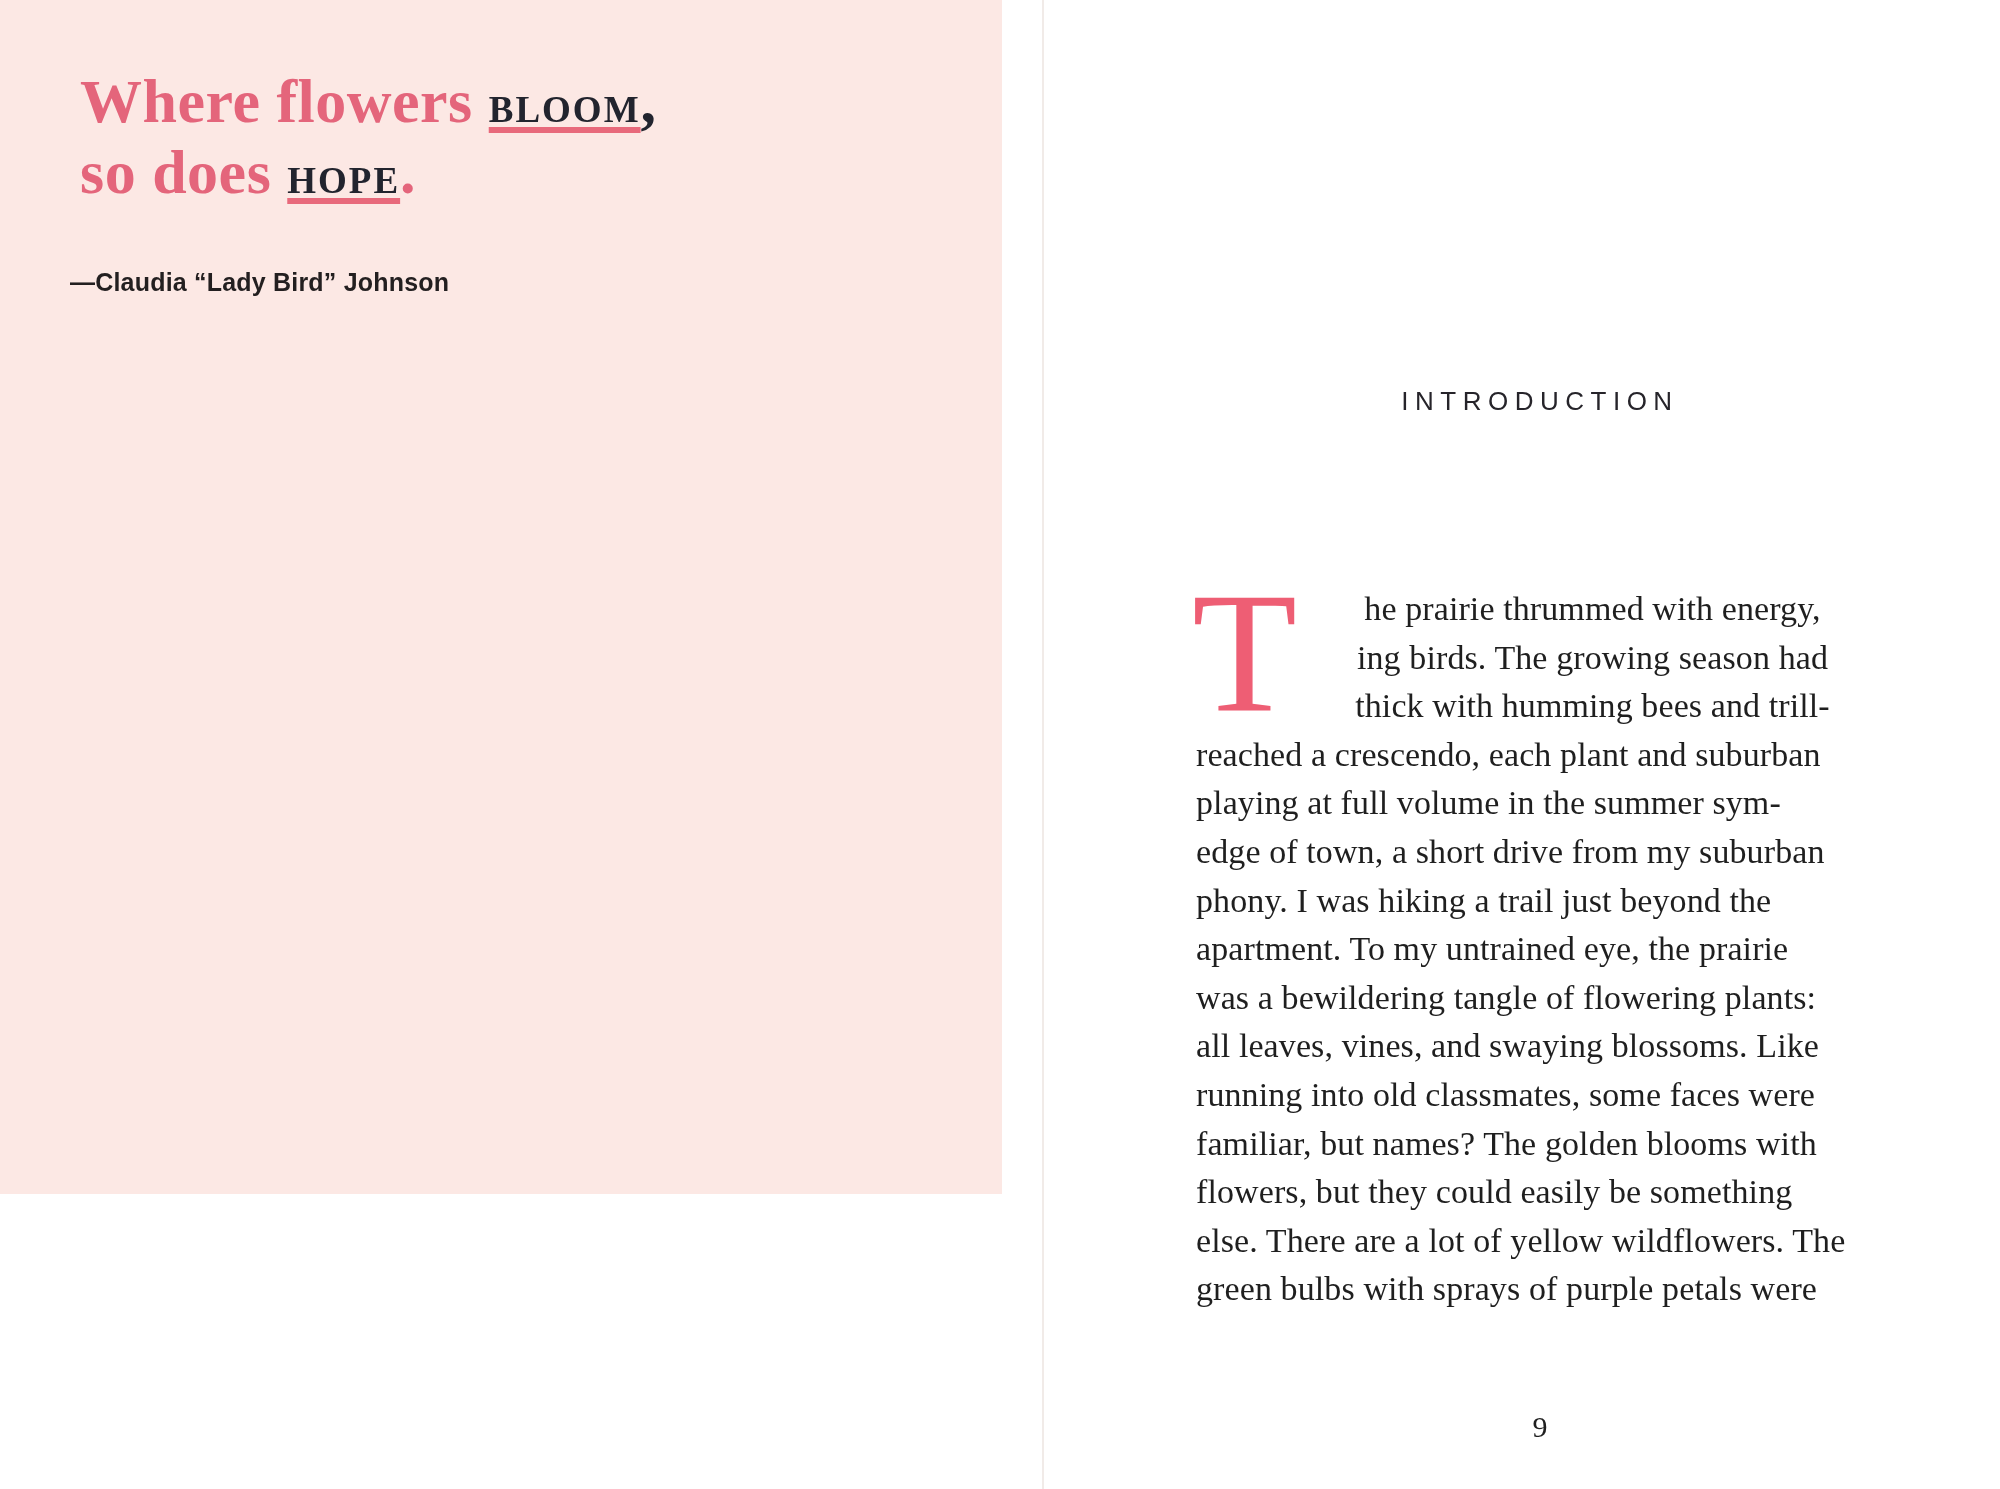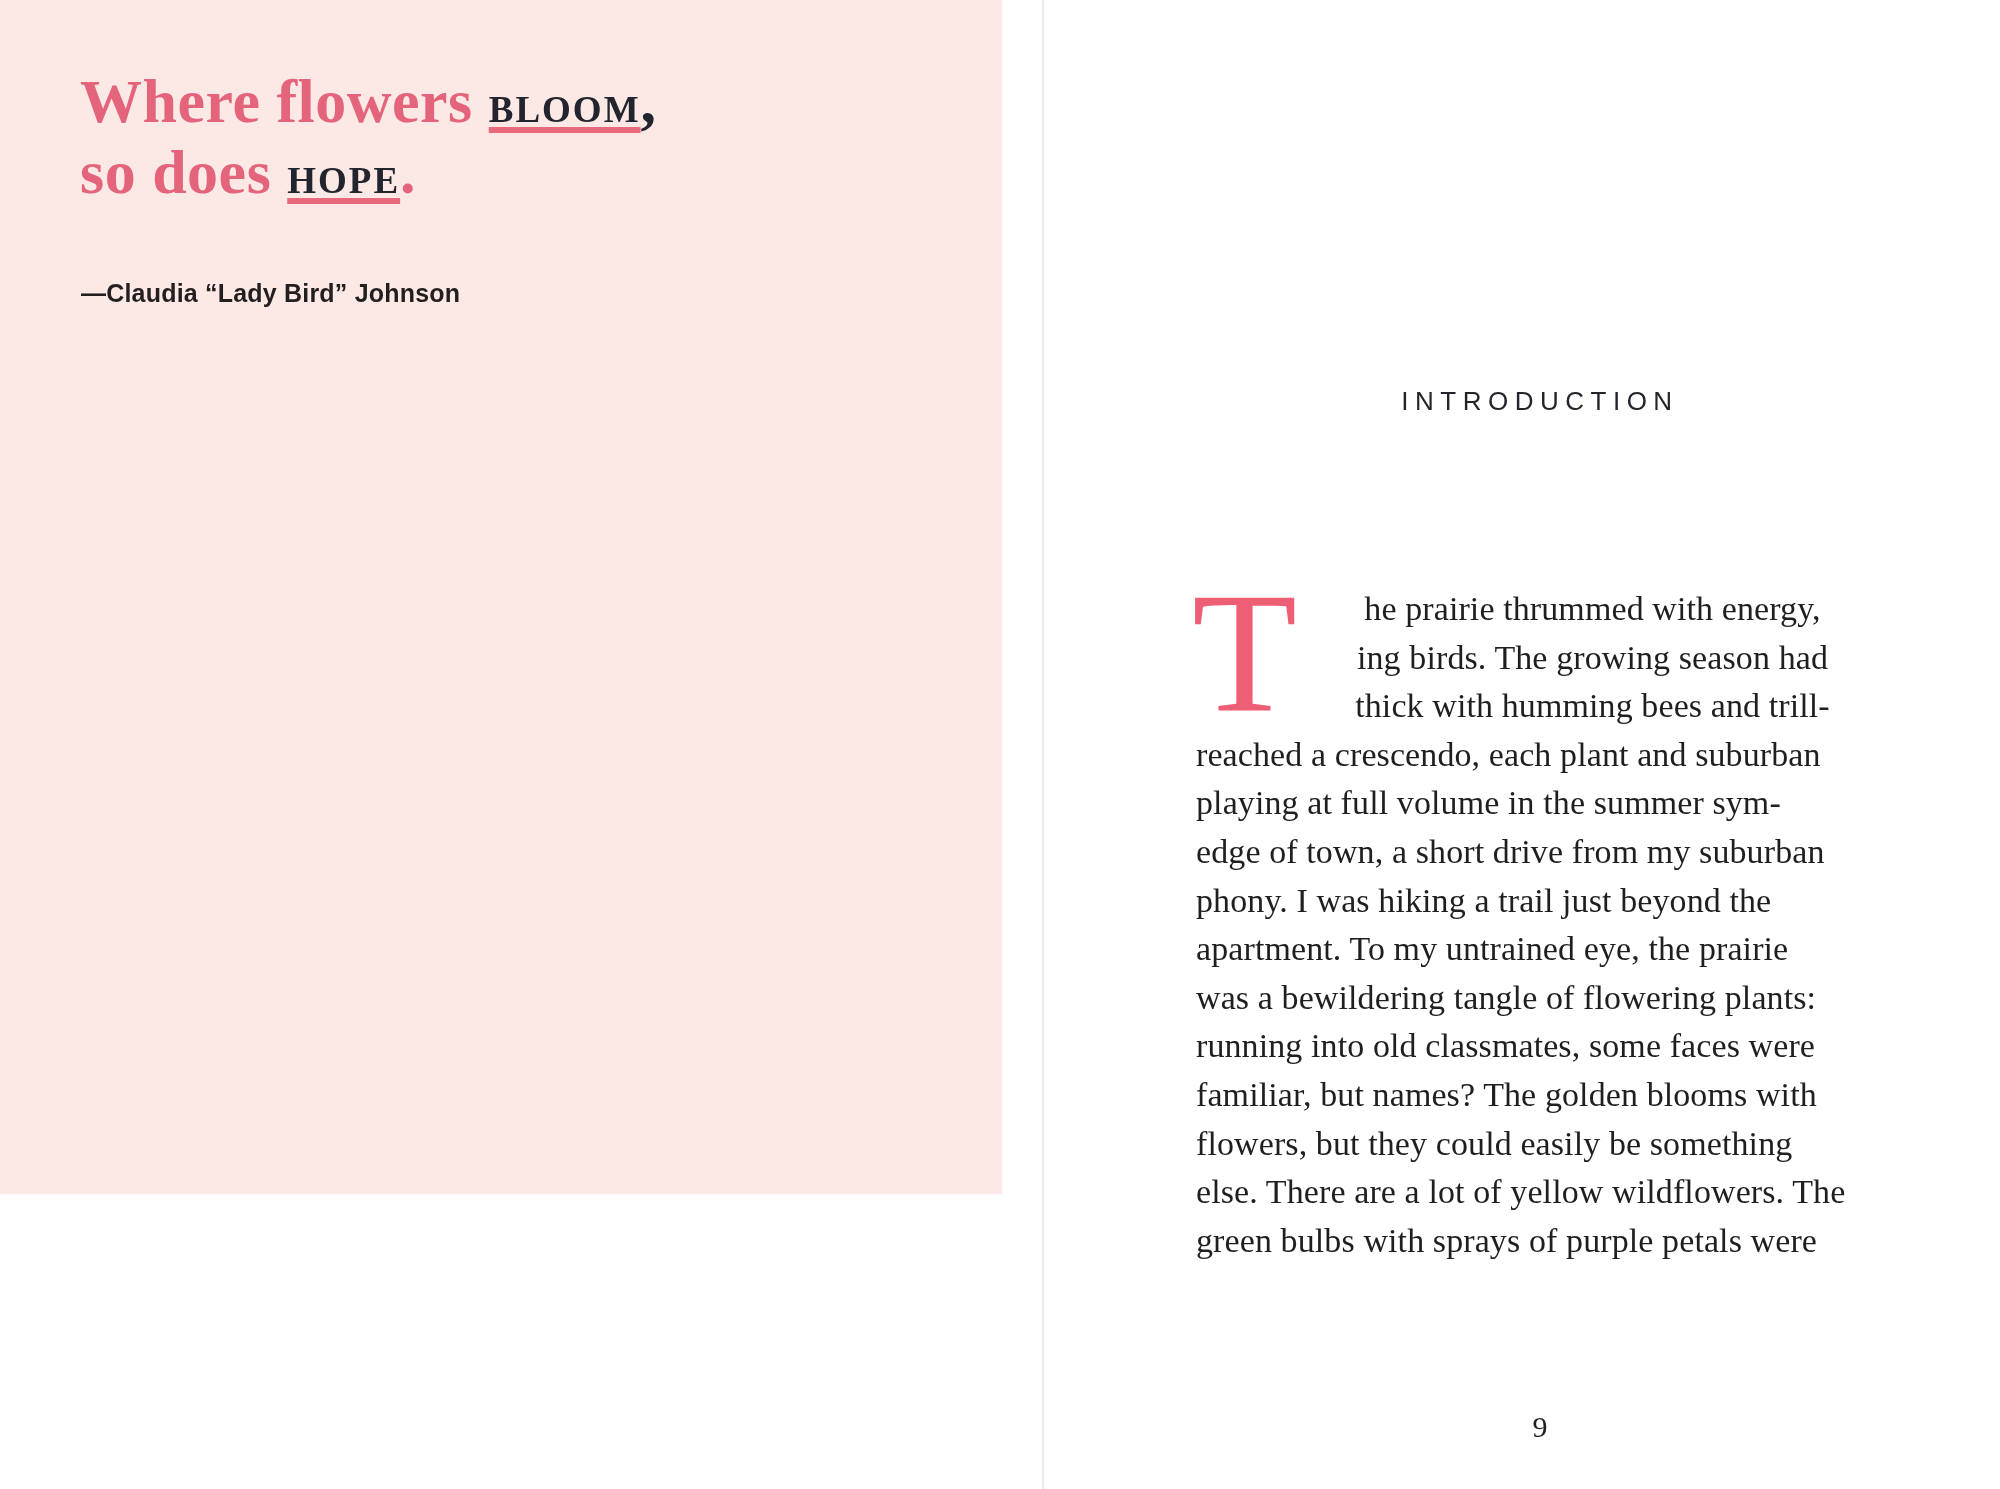--- a/index.html
+++ b/index.html
@@ -43,21 +43,21 @@
     letter-spacing: 2px;
     text-decoration: underline;
     text-decoration-color: var(--underline-pink, #e8697b);
     text-decoration-thickness: 6px;
     text-underline-offset: 5px;
   }
   .attribution {
     position: absolute;
     left: 70px;
     top: 268px;
-    margin: 11px;
+    margin: 0;
     font-family: "Liberation Sans", sans-serif;
     font-size: 25px;
     font-weight: 600;
     color: var(--attrib-text, #231f20);
     letter-spacing: 0.2px;
   }
 
   
   .right-page {
     position: absolute;
@@ -137,20 +137,21 @@
       <div>
           <div class="body-line">he prairie thrummed with energy,</div>
           <div class="body-line">ing birds. The growing season had</div>
           <div class="body-line">thick with humming bees and trill-</div>
           <div class="body-line">reached a crescendo, each plant and suburban</div>
           <div class="body-line">playing at full volume in the summer sym-</div>
           <div class="body-line">edge of town, a short drive from my suburban</div>
           <div class="body-line">phony. I was hiking a trail just beyond the</div>
           <div class="body-line">apartment. To my untrained eye, the prairie</div>
           <div class="body-line">was a bewildering tangle of flowering plants:</div>
+          <div class="body-line">all leaves, vines, and swaying blossoms. Like</div>
           <div class="body-line">running into old classmates, some faces were</div>
           <div class="body-line">familiar, but names? The golden blooms with</div>
           <div class="body-line">flowers, but they could easily be something</div>
           <div class="body-line">else. There are a lot of yellow wildflowers. The</div>
           <div class="body-line">green bulbs with sprays of purple petals were</div>
         </div>
     </div>
     <div class="page-number">9</div>
   </section>
 

